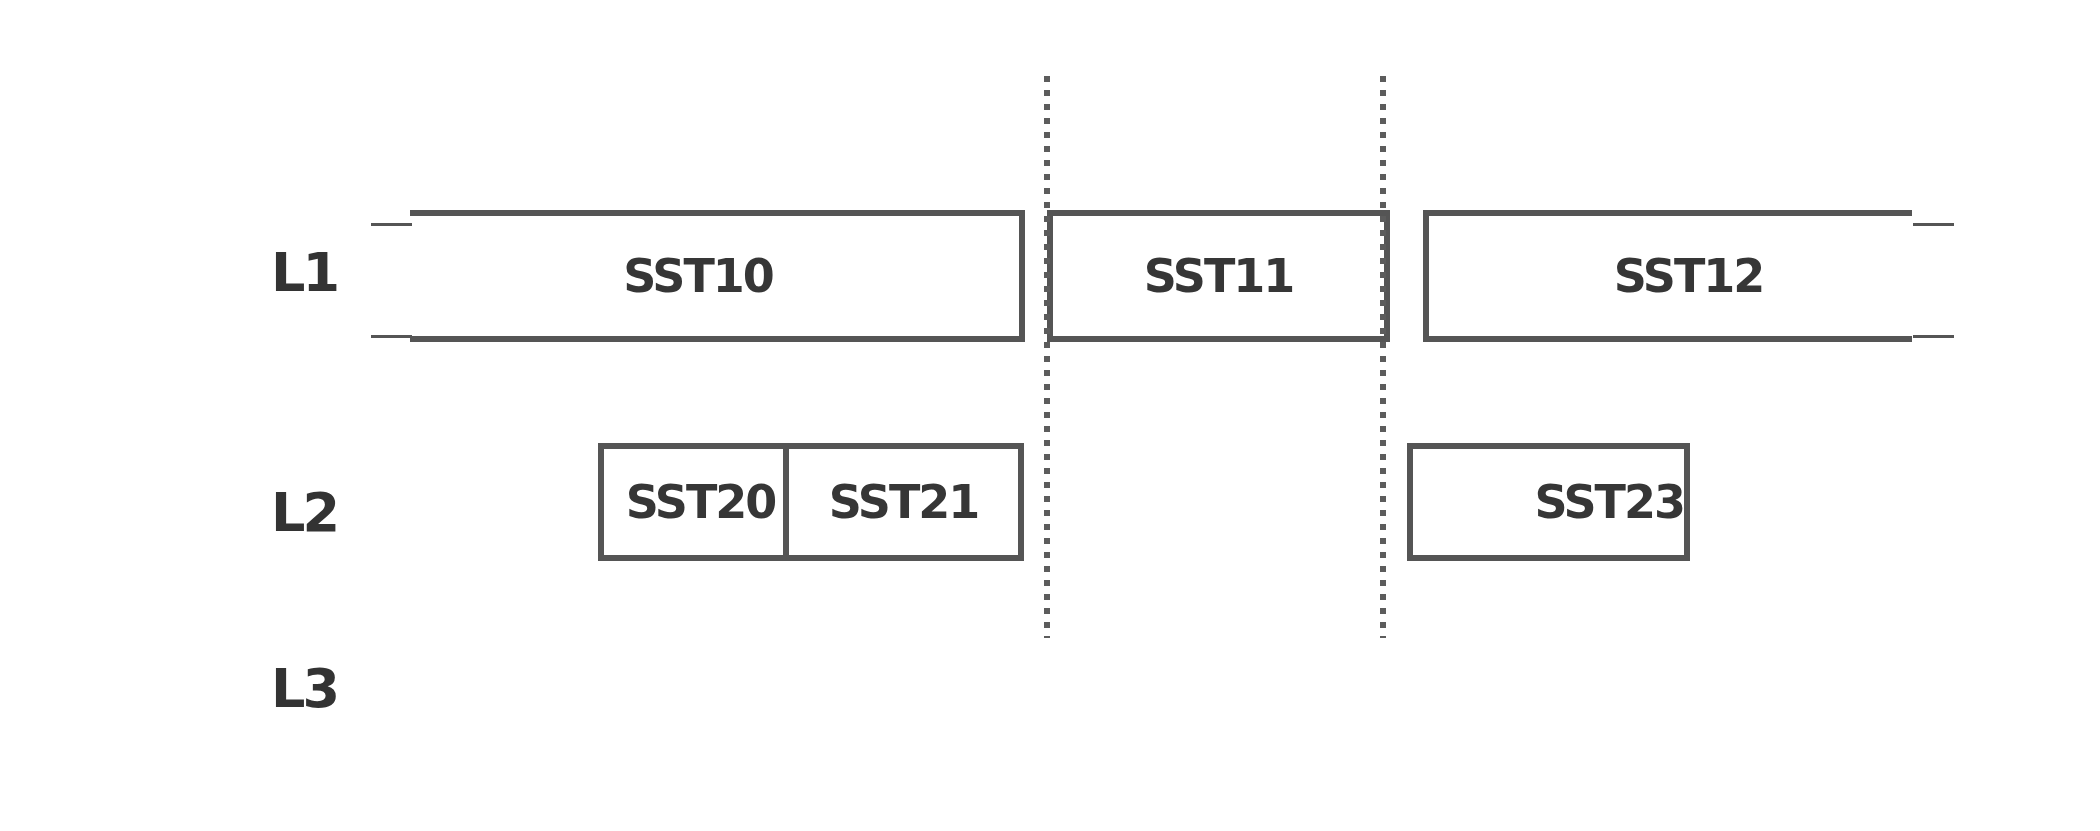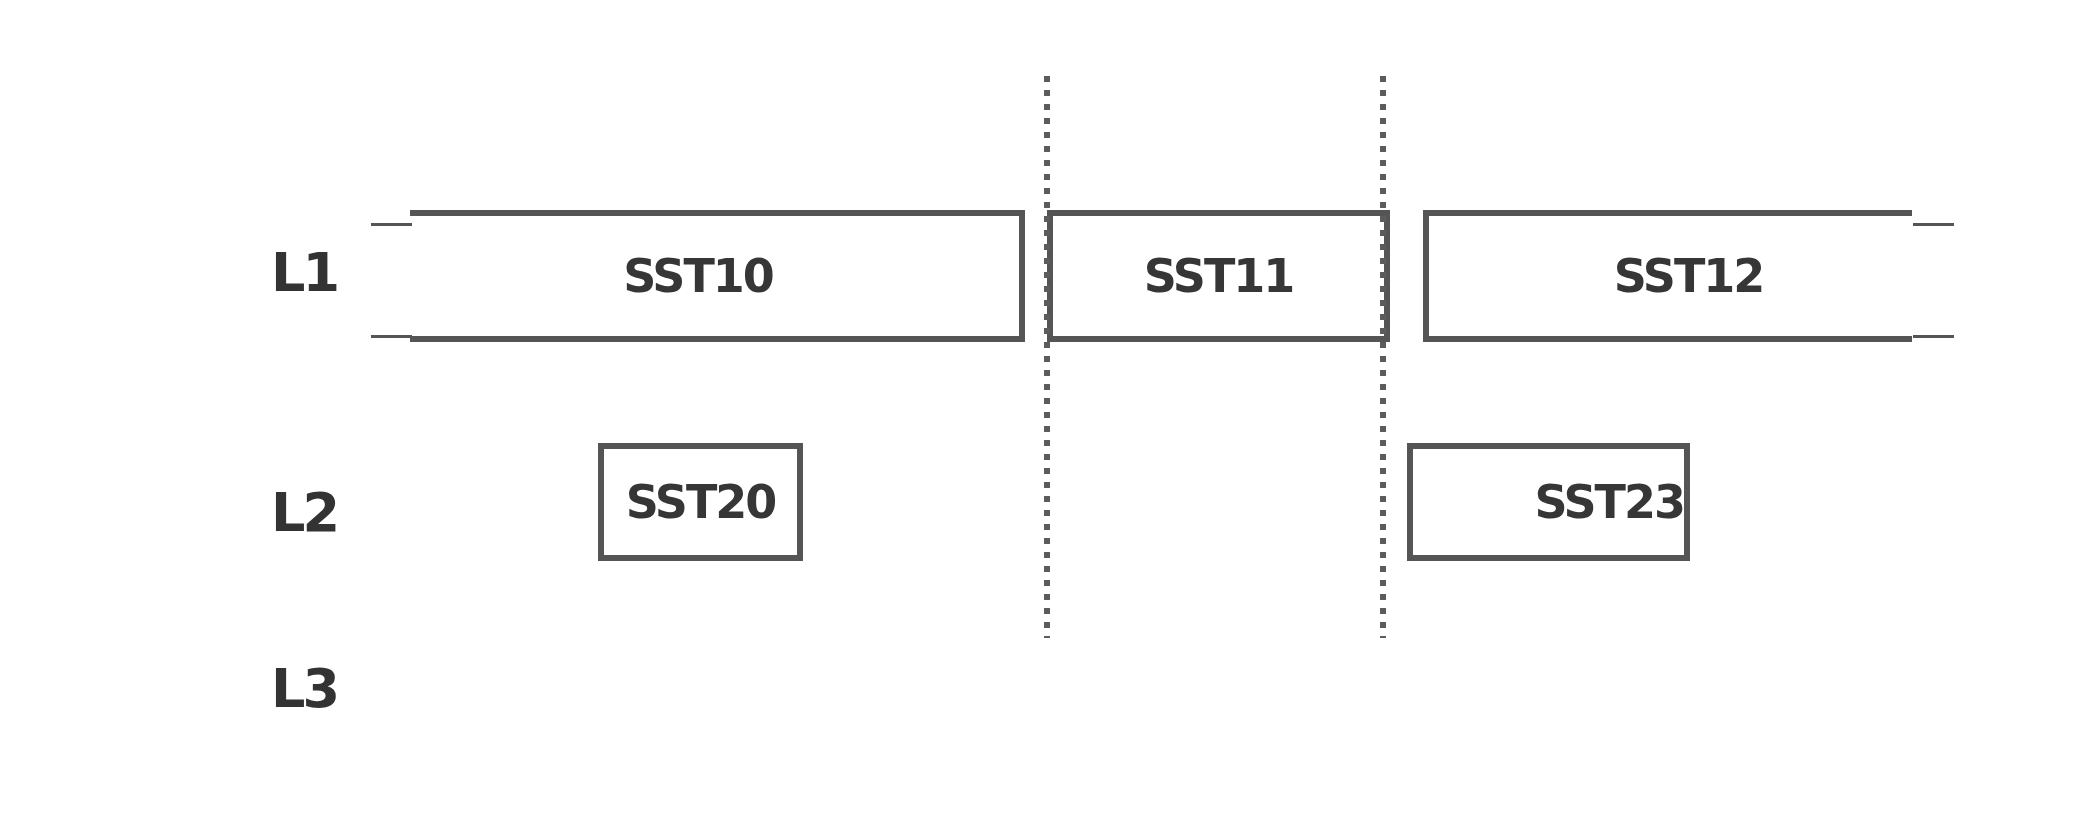--- a/index.html
+++ b/index.html
@@ -130,20 +130,23 @@
     <span class="seg-label">SST11</span>
   </div>
   <div class="seg-box l1-box" id="box-sst12">
     <div class="border-overlay"></div>
     <span class="seg-label">SST12</span>
   </div>
 
   <div class="seg-box l2-box" id="box-sst20">
     <span class="seg-label">SST20</span>
   </div>
+  <div class="seg-box l2-box" id="box-sst21">
+    <span class="seg-label">SST21</span>
+  </div>
   <div class="seg-box l2-box" id="box-sst23">
     <span class="seg-label">SST23</span>
   </div>
 
   <div class="vdotted" id="divider-1"></div>
   <div class="vdotted" id="divider-2"></div>
 
 </div>
 
 </body></html>

